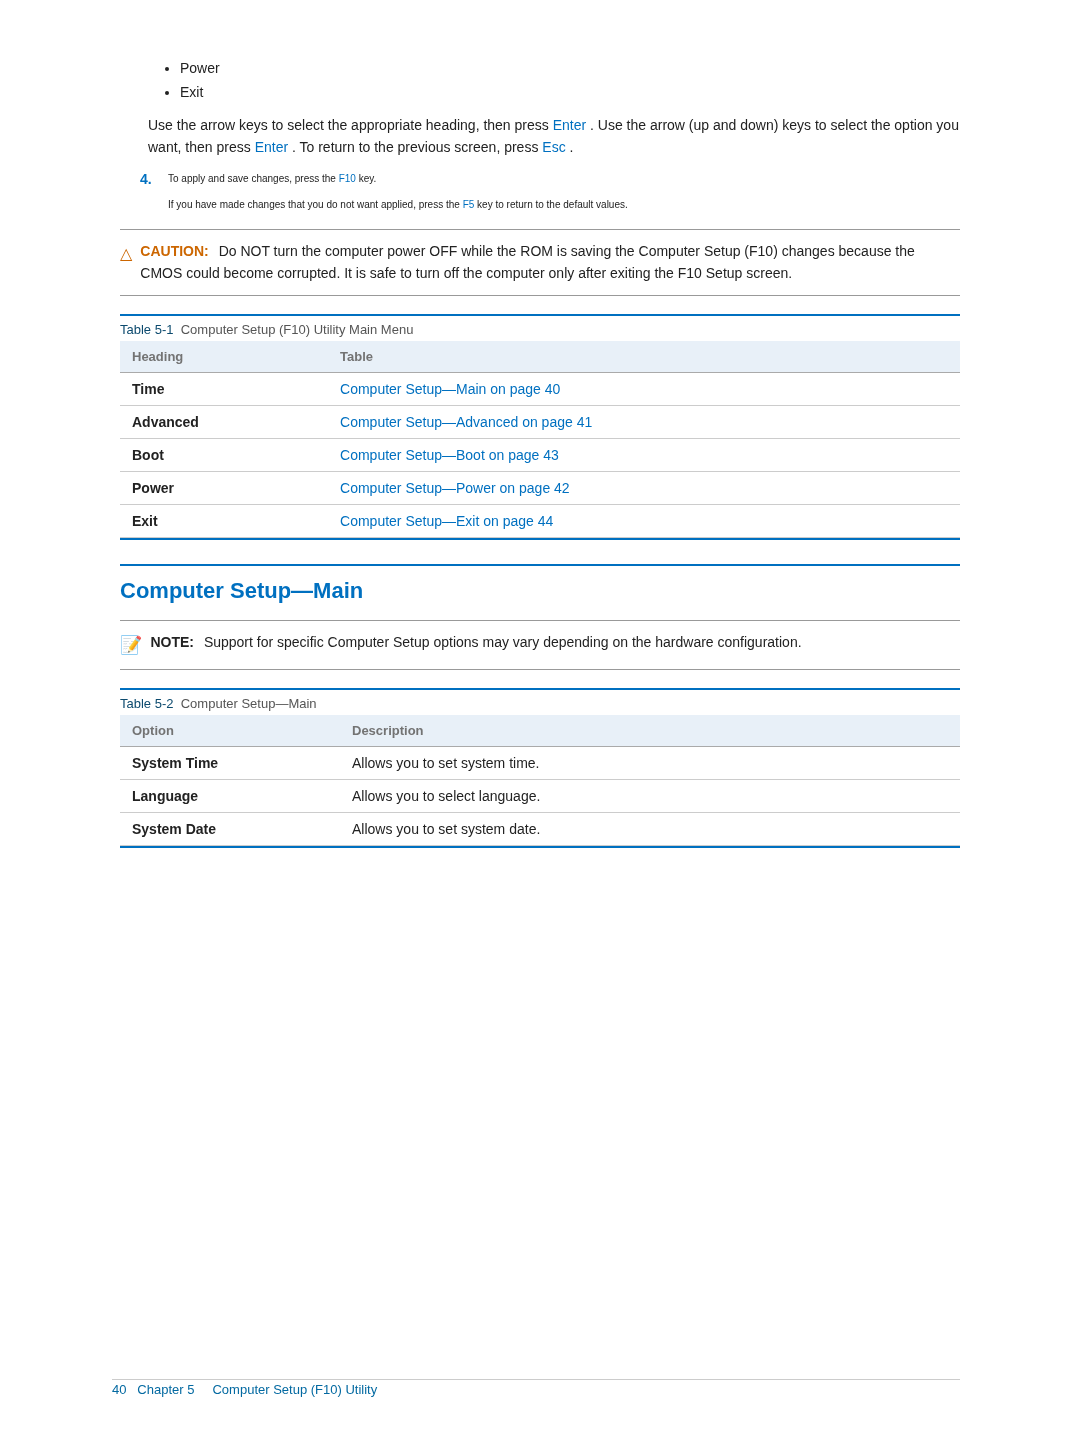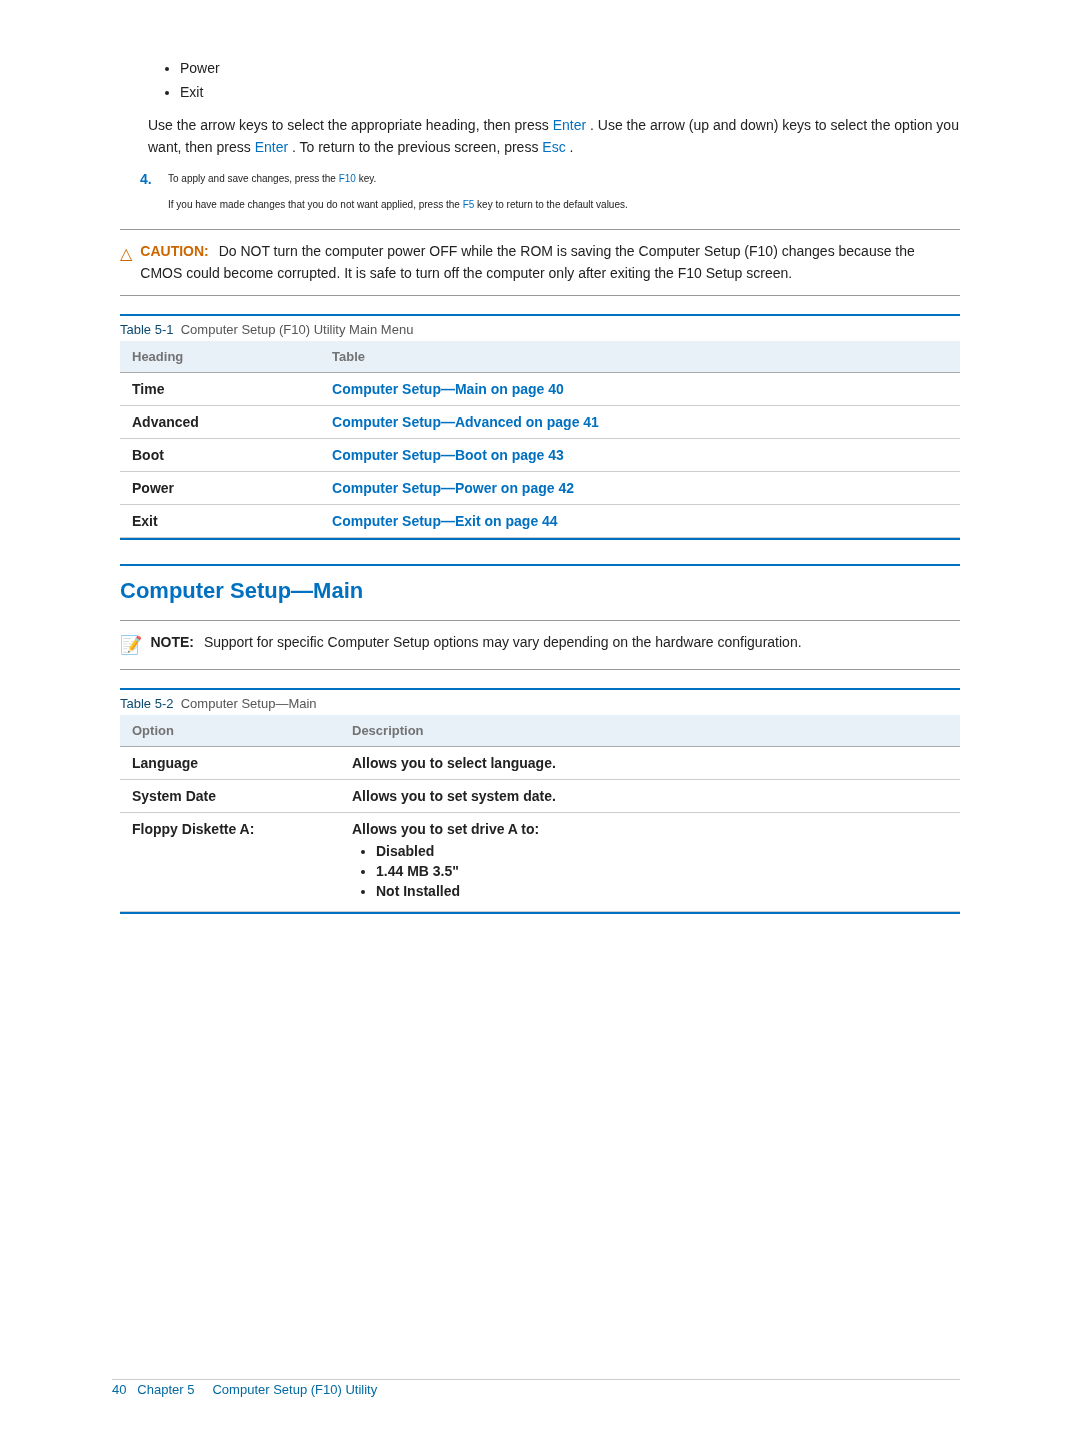--- a/index.html
+++ b/index.html
@@ -104,21 +104,20 @@
       font-size: 13px;
       color: #737373;
     }
     table tbody tr {
       border-bottom: 1px solid #cccccc;
     }
     table tbody td {
       padding: 8px 12px;
       vertical-align: top;
       font-size: 14px;
-      font-weight: bold;
     }
     table tbody td:first-child {
       font-weight: bold;
       white-space: nowrap;
     }
     .table-border-bottom {
       border-bottom: 2px solid #0070c0;
     }
     
     .section-heading {
@@ -267,35 +266,31 @@
       <strong>Table 5-2</strong>&nbsp;&nbsp;<span>Computer Setup—Main</span>
     </p>
     <table>
       <thead>
         <tr>
           <th style="width:220px;">Option</th>
           <th>Description</th>
         </tr>
       </thead>
       <tbody id="table2-body">
+      <tr>
+            <td>System Time</td>
+            <td>Allows you to set system time.</td>
+          </tr>
           <tr>
             <td>Language</td>
             <td>Allows you to select language.</td>
           </tr>
           <tr>
             <td>System Date</td>
             <td>Allows you to set system date.</td>
-          </tr>
-          <tr>
-            <td>Floppy Diskette A:</td>
-            <td>Allows you to set drive A to:<ul class="sub-list">
-                <li>Disabled</li>
-                <li>1.44 MB 3.5"</li>
-                <li>Not Installed</li>
-              </ul></td>
           </tr>
         </tbody>
     </table>
     <div class="table-border-bottom"></div>
   </div>
 
 </div>
 
 <div class="page-footer">
   <span>40</span>&nbsp;&nbsp;

